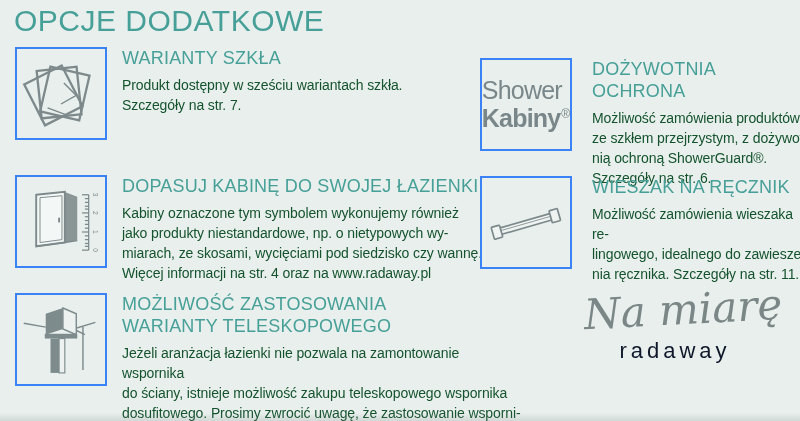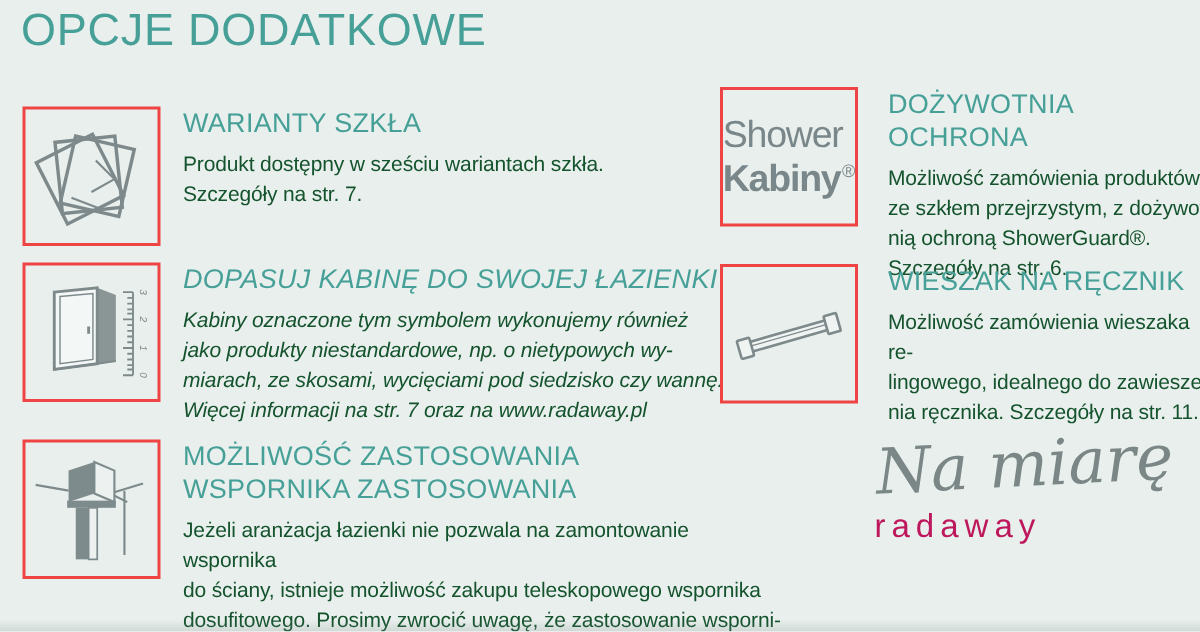--- a/index.html
+++ b/index.html
@@ -1,73 +1,73 @@
 <!DOCTYPE html>
 <html><head>
 <meta charset="utf-8">
 <style>
   html,body{margin:0;padding:0;}
   body{font-family:"Liberation Sans",sans-serif;}
   .page{position:relative;width:800px;height:421px;background:#e8efec;overflow:hidden;}
   .page-title{position:absolute;left:14px;top:4px;font-size:30px;font-weight:400;
     letter-spacing:.5px;color:#47a098;margin:0;}
   .sec{position:absolute;display:flex;align-items:flex-start;}
-  .iconbox{width:92px;height:93px;box-sizing:border-box;border:2px solid #ef4444;
+  .iconbox{width:92px;height:93px;box-sizing:border-box;border:2px solid #3b82f6;
     flex:0 0 92px;display:flex;align-items:center;justify-content:center;background:transparent;}
   .sec-content{padding-top:0;}
   .left .sec-content{margin-left:15px;width:400px;}
   .right .sec-content{margin-left:20px;width:218px;}
   .sec-title{margin:0 0 6px 0;font-size:18px;font-weight:400;color:#47a098;
     letter-spacing:.2px;line-height:22px;white-space:pre-line;}
   .sec-text{margin:0;font-size:14px;line-height:20px;color:#14532d;
     letter-spacing:-.1px;white-space:pre-line;}
   
   .badge{color:#7a878a;text-align:left;line-height:24px;letter-spacing:-.8px;}
   .badge-line1{font-size:25px;font-weight:500;}
   .badge-line2{font-size:25px;font-weight:700;}
   .reg{font-size:12px;font-weight:400;vertical-align:super;letter-spacing:0;margin-left:1px;}
   
   .brand{position:absolute;left:583px;top:286px;width:200px;}
   .brand-script{font-family:"DejaVu Serif",serif;font-style:italic;font-size:42px;
     color:#7b8787;text-align:center;transform:rotate(-3deg);line-height:48px;}
-  .brand-wordmark{font-size:22px;color:#be185d;letter-spacing:4px;text-align:left;
+  .brand-wordmark{font-size:22px;color:#0f172a;letter-spacing:4px;text-align:center;
     padding-right:16px;margin-top:4px;font-weight:400;}
   .bottom-shade{position:absolute;left:0;right:0;bottom:0;height:8px;
     background:linear-gradient(to bottom,rgba(125,137,139,0),rgba(125,137,139,.22));}
   svg text{font-family:"Liberation Sans",sans-serif;}
 </style>
 </head>
 <body>
 
 <div class="page">
 
   <h1 class="page-title">OPCJE DODATKOWE</h1>
 
-  <div class="sec left" style="left:15px;top:71px;">
+  <div class="sec left" style="left:15px;top:47px;">
     <div class="iconbox">
       <svg width="84" height="85" viewBox="0 0 88 88">
         <g fill="none" stroke="#7d898b" stroke-width="2.4">
           <rect x="14" y="22" width="44" height="48" transform="rotate(-27 36 46)"></rect>
           <rect x="21" y="18" width="42" height="50" transform="rotate(-6 42 43)"></rect>
           <rect x="27" y="20" width="42" height="48" transform="rotate(13 48 44)"></rect>
         </g>
         <g fill="none" stroke="#7d898b" stroke-width="1.5">
           <polyline points="47,33 60,46 44,55"></polyline>
           <line x1="30" y1="59" x2="51" y2="67"></line>
         </g>
       </svg>
     </div>
     <div class="sec-content">
       <h2 class="sec-title">WARIANTY SZKŁA</h2>
       <p class="sec-text">Produkt dostępny w sześciu wariantach szkła.
 Szczegóły na str. 7.</p>
     </div>
   </div>
 
-  <div class="sec left" style="left:15px;top:175px;font-style:italic;">
+  <div class="sec left" style="left:15px;top:175px;">
     <div class="iconbox">
       <svg width="84" height="85" viewBox="0 0 88 88">
         <polygon points="48,13 61,18 61,64 48,66" fill="#8a9595" stroke="none"></polygon>
         <polygon points="18,16 48,13 48,66 18,70" fill="#f3f7f5" stroke="#7d898b" stroke-width="2"></polygon>
         <polygon points="22,19 45,17 45,63 22,66" fill="none" stroke="#7d898b" stroke-width="1"></polygon>
         <line x1="42" y1="40" x2="42" y2="45" stroke="#7d898b" stroke-width="2"></line>
         <polyline points="18,70 48,66 61,64" fill="none" stroke="#7d898b" stroke-width="1.4"></polyline>
         <g stroke="#7d898b" stroke-width="1.3">
           <line x1="73" y1="16" x2="73" y2="74"></line>
           <line x1="73" y1="16" x2="66" y2="16"></line>
@@ -93,21 +93,21 @@
           <text x="78" y="53" transform="rotate(90 78 53)">1</text>
           <text x="78" y="72" transform="rotate(90 78 72)">0</text>
         </g>
       </svg>
     </div>
     <div class="sec-content">
       <h2 class="sec-title">DOPASUJ KABINĘ DO SWOJEJ ŁAZIENKI</h2>
       <p class="sec-text">Kabiny oznaczone tym symbolem wykonujemy również
 jako produkty niestandardowe, np. o nietypowych wy-
 miarach, ze skosami, wycięciami pod siedzisko czy wannę.
-Więcej informacji na str. 7 oraz na www.radaway.pl</p>
+Więcej informacji na str. 4 oraz na www.radaway.pl</p>
     </div>
   </div>
 
   <div class="sec left" style="left:15px;top:293px;">
     <div class="iconbox">
       <svg width="84" height="85" viewBox="0 0 88 88">
         <g stroke="#7d898b" stroke-width="1.5">
           <line x1="5" y1="27" x2="28" y2="31"></line>
           <line x1="57" y1="33" x2="80" y2="26"></line>
           <line x1="57" y1="33" x2="69" y2="39"></line>
@@ -115,21 +115,21 @@
         </g>
         <polygon points="28,17 46,11 46,33 28,39" fill="#7e8b8d" stroke="none"></polygon>
         <polygon points="46,11 60,17 60,39 46,33" fill="#edf2f0" stroke="#7e8b8d" stroke-width="1.5"></polygon>
         <rect x="27" y="38" width="34" height="5" fill="#7e8b8d"></rect>
         <rect x="33" y="43" width="9" height="36" fill="#7e8b8d"></rect>
         <rect x="42" y="43" width="6" height="36" fill="#edf2f0" stroke="#7e8b8d" stroke-width="1.2"></rect>
       </svg>
     </div>
     <div class="sec-content">
       <h2 class="sec-title">MOŻLIWOŚĆ ZASTOSOWANIA
-WSPORNIKA ZASTOSOWANIA</h2>
+WARIANTY TELESKOPOWEGO</h2>
       <p class="sec-text">Jeżeli aranżacja łazienki nie pozwala na zamontowanie wspornika
 do ściany, istnieje możliwość zakupu teleskopowego wspornika
 dosufitowego. Prosimy zwrocić uwagę, że zastosowanie wsporni-
 ka teleskopowego zwiększa wymiary kabiny. Szczegóły na str. 62</p>
     </div>
   </div>
 
   <div class="sec right" style="left:480px;top:58px;">
     <div class="iconbox">
       <div class="badge">

